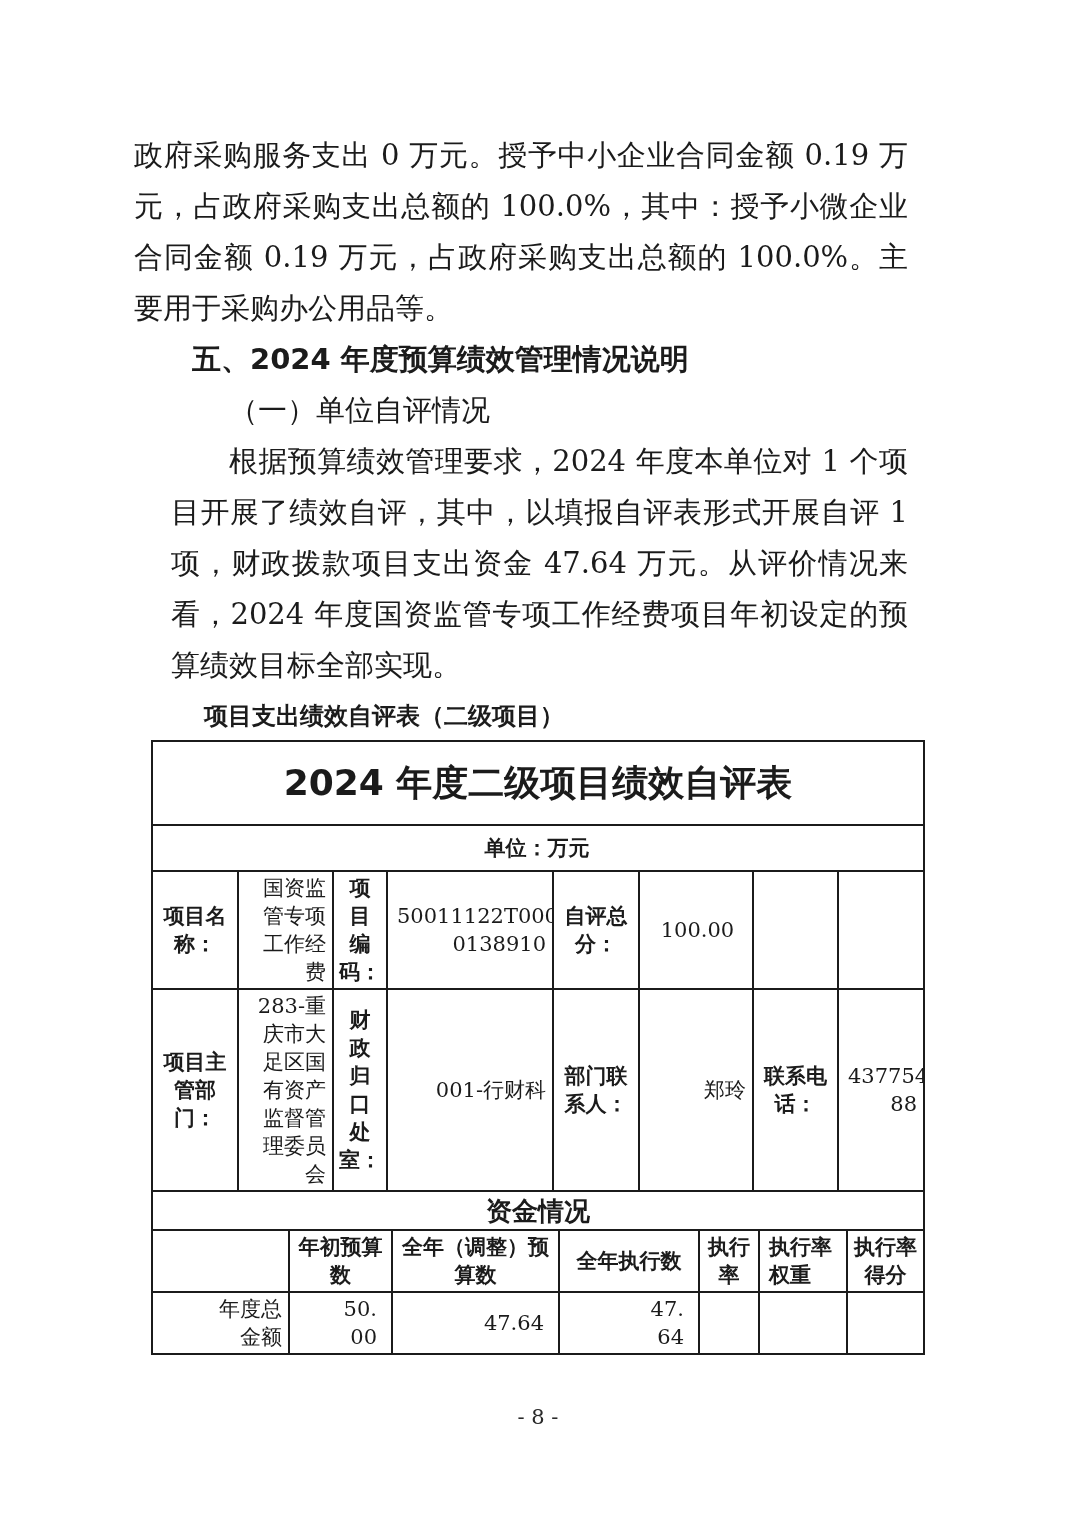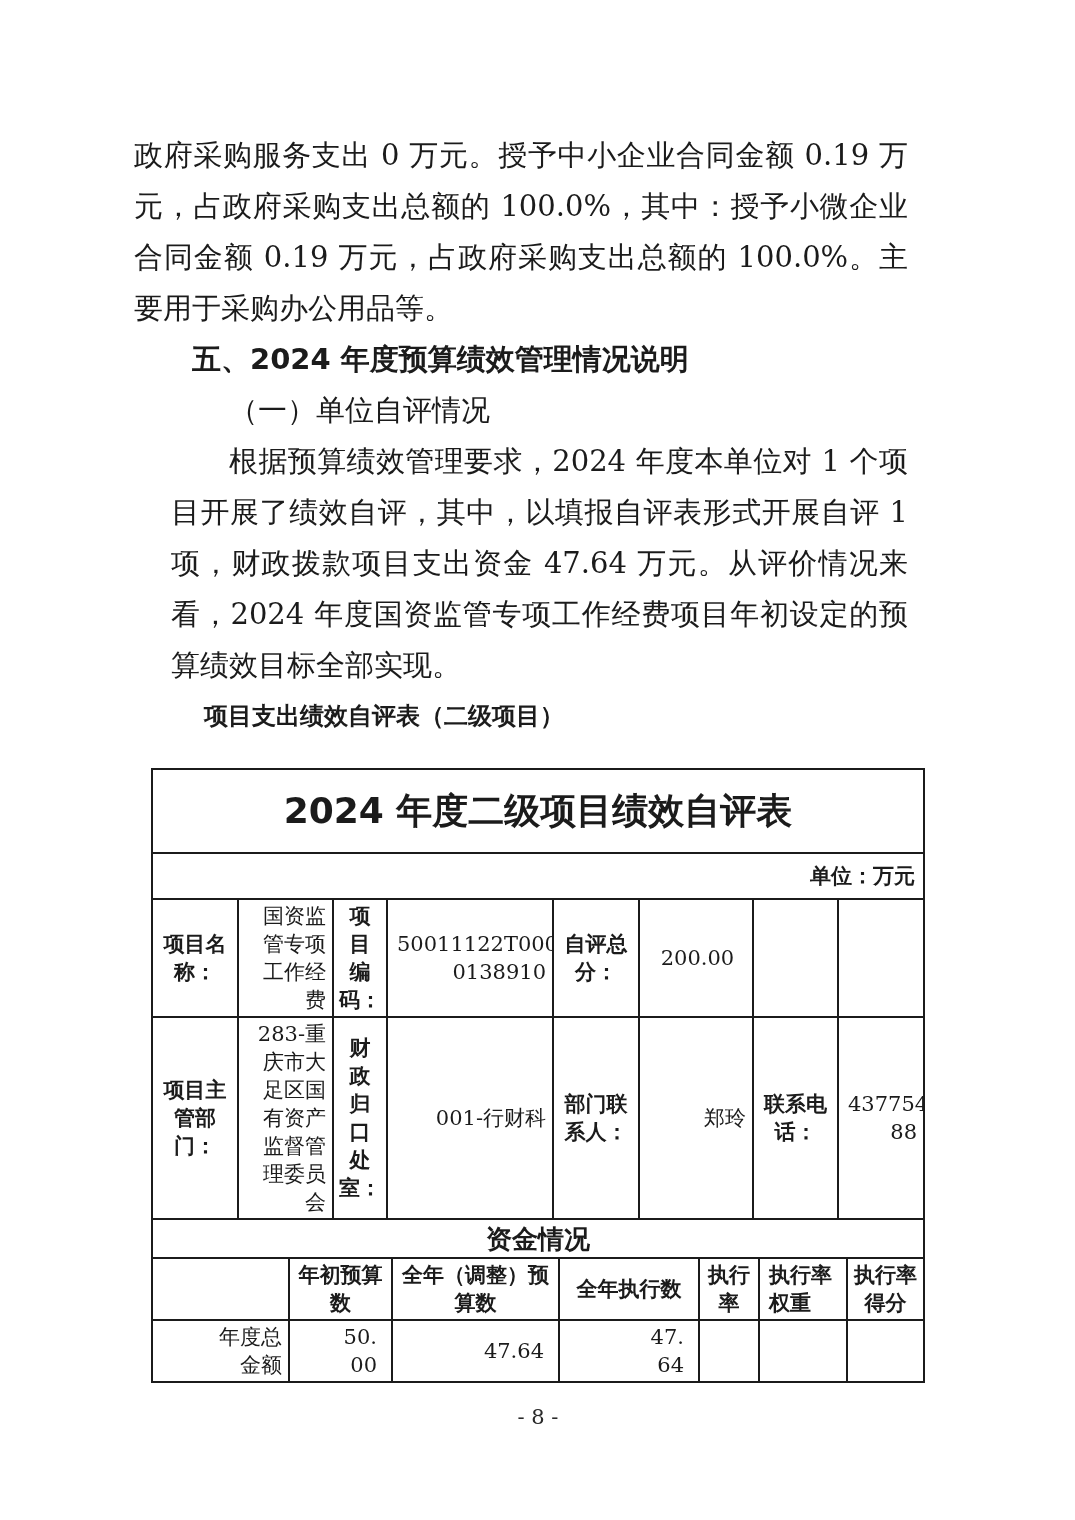--- a/index.html
+++ b/index.html
@@ -37,21 +37,21 @@
   .caption {
     font-family: "DejaVu Sans", "Liberation Sans", sans-serif;
     font-weight: bold;
     font-size: 24px;
     line-height: 51px;
     text-indent: 70px;
   }
   .table-block {
     position: absolute;
     left: 151px;
-    top: 768px;
+    top: 740px;
     width: 774px;
   }
   table.tbl {
     border-collapse: collapse;
     table-layout: fixed;
     width: 774px;
   }
   table.tbl + table.tbl { margin-top: -2px; }
   .tbl td {
     border: 2px solid #1b1b1b;
@@ -65,21 +65,21 @@
   }
   .title-cell {
     height: 84px;
     text-align: center;
     font-family: "DejaVu Sans", "Liberation Sans", sans-serif !important;
     font-weight: bold;
     font-size: 36px !important;
   }
   .unit-cell {
     height: 46px;
-    text-align: right;
+    text-align: center;
     font-family: "DejaVu Sans", "Liberation Sans", sans-serif !important;
     font-weight: bold;
     font-size: 21px;
     padding-right: 8px !important;
     margin-top: 44px;
   }
   .r-info1 td { height: 114px; }
   .r-info2 td { height: 198px; }
   .lbl { font-weight: bold; text-align: center; padding: 2px 2px !important; }
   .val { text-align: right; padding-left: 9px !important; }
@@ -147,21 +147,21 @@
 工作经
 费</td>
           <td class="lbl">项
 目
 编
 码：</td>
           <td class="val">50011122T00000
 0138910</td>
           <td class="lbl">自评总
 分：</td>
-          <td class="val center">200.00</td>
+          <td class="val center">100.00</td>
           <td class="val"></td>
           <td class="val"></td>
         </tr>
         <tr class="r-info2">
           <td class="lbl">项目主
 管部
 门：</td>
           <td class="val">283-重
 庆市大
 足区国

